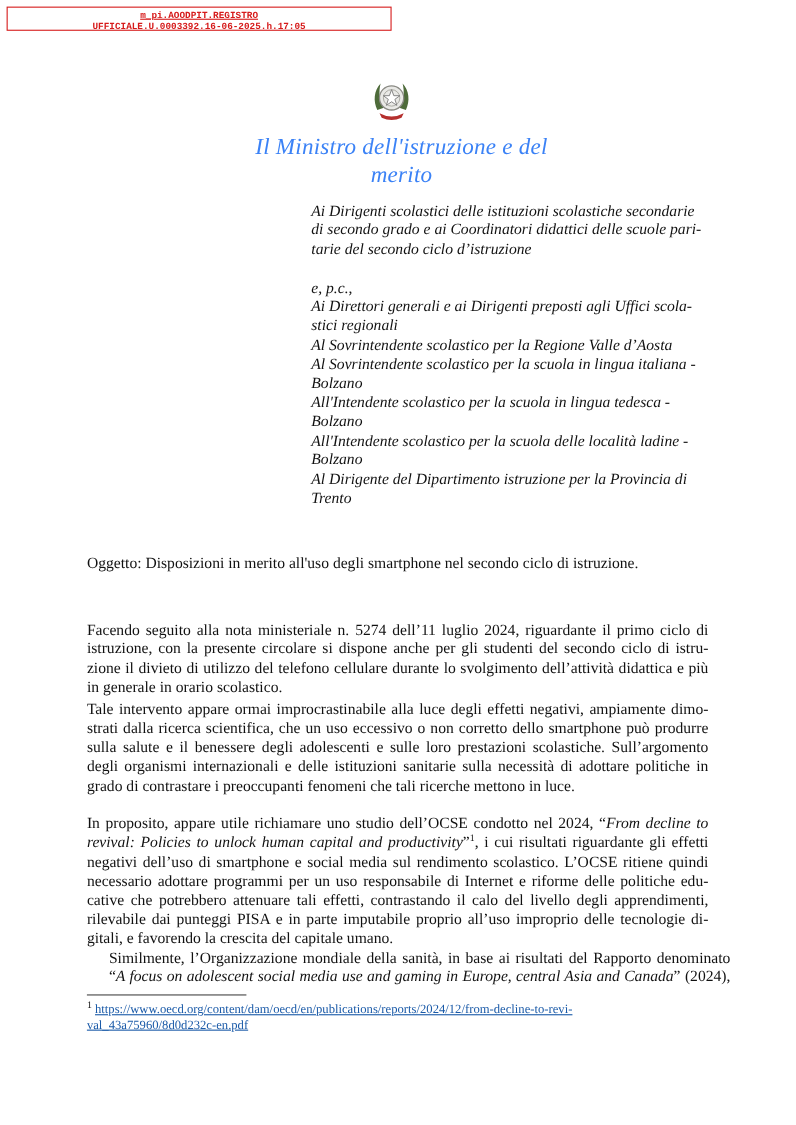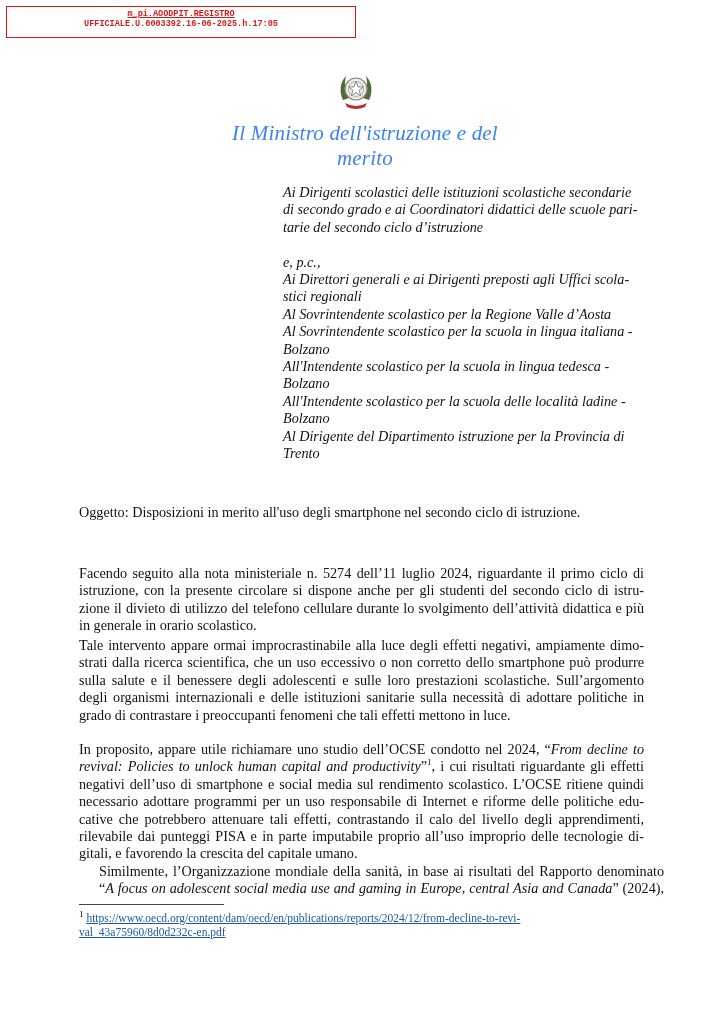--- a/index.html
+++ b/index.html
@@ -1,18 +1,18 @@
 <!DOCTYPE html>
 <html><head>
 <meta charset="utf-8">
 <style>
   html, body { margin:0; padding:0; background:#ffffff; }
   body { width:724px; height:1023px; position:relative; overflow:hidden;
          font-family:"Liberation Serif", "DejaVu Serif", serif; color:#111; }
-  .stamp { position:absolute; left:6px; top:6px; width:350px; height:32px;
+  .stamp { position:absolute; left:6px; top:6px; width:350px; height:22px;
            border:1.5px solid #d61a1a; box-sizing:border-box;
            font-family:"Liberation Mono","DejaVu Sans Mono",monospace; font-size:8.5px;
            font-weight:bold; color:#d61a1a; text-align:center; line-height:10px; padding-top:2px; }
   .stamp .l1 { text-decoration:underline; }
   .emblem { position:absolute; left:337px; top:70px; width:38px; height:44px; }
   .ministry { position:absolute; left:210px; top:121px; width:310px; text-align:center;
               font-family:"Liberation Serif","DejaVu Serif",serif; font-style:italic;
               font-size:21px; letter-spacing:0.2px; color:#3b82f6; }
   .recipients { position:absolute; left:283px; top:184px; width:370px;
                 font-size:14.2px; line-height:17.4px; }
@@ -73,21 +73,21 @@
   <span class="line">istruzione, con la presente circolare si dispone anche per gli studenti del secondo ciclo di istru-</span>
   <span class="line">zione il divieto di utilizzo del telefono cellulare durante lo svolgimento dell’attività didattica e più</span>
   <span class="line last">in generale in orario scolastico.</span>
 </div>
 
 <div class="para" style="top:637px;">
   <span class="line">Tale intervento appare ormai improcrastinabile alla luce degli effetti negativi, ampiamente dimo-</span>
   <span class="line">strati dalla ricerca scientifica, che un uso eccessivo o non corretto dello smartphone può produrre</span>
   <span class="line">sulla salute e il benessere degli adolescenti e sulle loro prestazioni scolastiche. Sull’argomento</span>
   <span class="line">degli organismi internazionali e delle istituzioni sanitarie sulla necessità di adottare politiche in</span>
-  <span class="line last">grado di contrastare i preoccupanti fenomeni che tali effetti mettono in luce.</span>
+  <span class="line last">grado di contrastare i preoccupanti fenomeni che tali ricerche mettono in luce.</span>
 </div>
 
 <div class="para" style="top:741px;">
   <span class="line"><span>In proposito, appare utile richiamare uno studio dell’OCSE condotto nel 2024, “</span><i>From decline to</i></span>
   <span class="line"><i>revival: Policies to unlock human capital and productivity</i><span>”</span><sup>1</sup><span>, i cui risultati riguardante gli effetti</span></span>
   <span class="line">negativi dell’uso di smartphone e social media sul rendimento scolastico. L’OCSE ritiene quindi</span>
   <span class="line">necessario adottare programmi per un uso responsabile di Internet e riforme delle politiche edu-</span>
   <span class="line">cative che potrebbero attenuare tali effetti, contrastando il calo del livello degli apprendimenti,</span>
   <span class="line">rilevabile dai punteggi PISA e in parte imputabile proprio all’uso improprio delle tecnologie di-</span>
   <span class="line last">gitali, e favorendo la crescita del capitale umano.</span>

